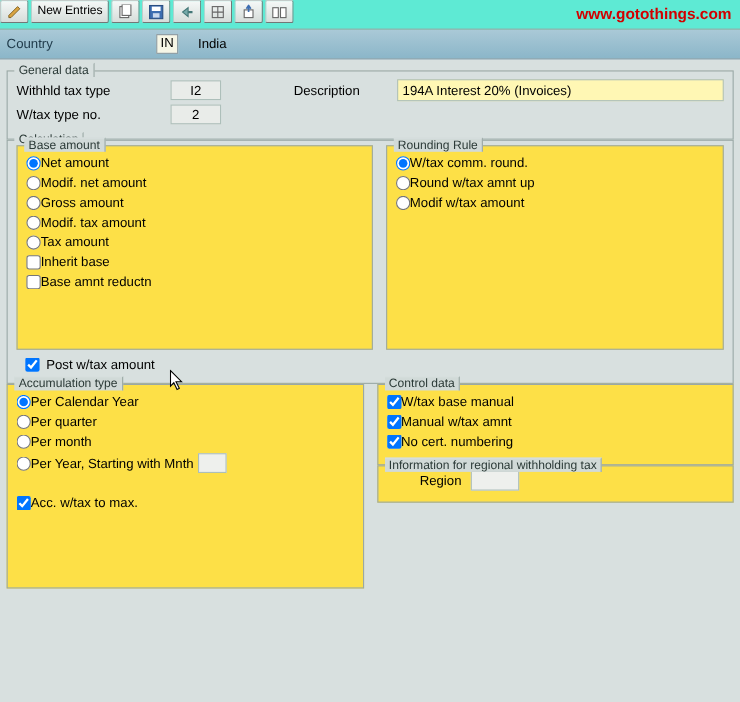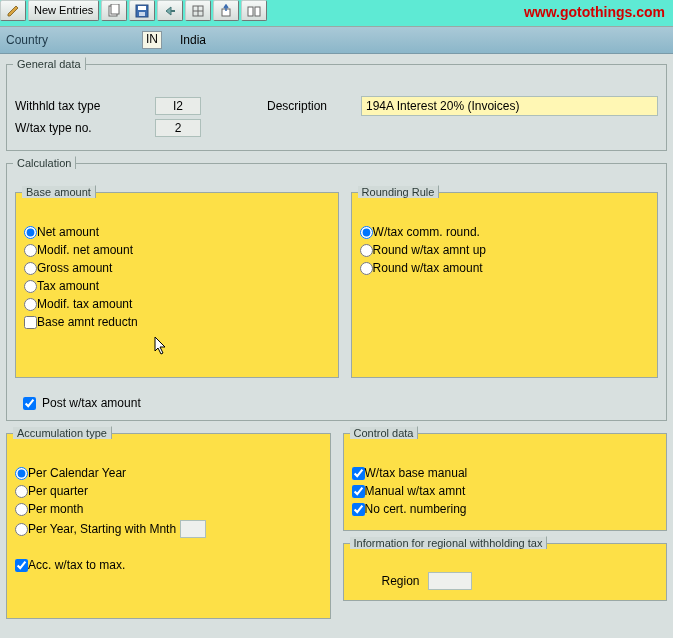--- a/index.html
+++ b/index.html
@@ -63,23 +63,22 @@
     text-align: center;
     font-family: inherit;
     font-size: 12px;
   }
   .page {
     padding: 10px 6px 4px;
   }
   .gbox {
     border: 1px solid #9aa8a5;
     background: #d8e0df;
-    margin-bottom: 12px;
     position: relative;
-    padding: 28px 8px 10px;
+    padding: 4px 8px 10px;
   }
   .gbox.under { background: #fde047 }
   .gbox .legend {
     position: absolute;
     top: -8px;
     left: 6px;
     background: #d8e0df;
     padding: 0 4px;
     font-size: 11px;
     color: #2b3a37;
@@ -215,46 +214,50 @@
           <label class="radioline">
             <input type="radio" name="base" style="">
             <span>Modif. net amount</span>
           </label>
           <label class="radioline">
             <input type="radio" name="base" style="">
             <span>Gross amount</span>
           </label>
           <label class="radioline">
             <input type="radio" name="base" style="">
+            <span>Modif. tax amount</span>
+          </label>
+          <label class="radioline">
+            <input type="radio" name="base" style="">
             <span>Tax amount</span>
           </label>
-          <label class="radioline">
-            <input type="radio" name="base" style="">
-            <span>Modif. tax amount</span>
+          <label class="checkline">
+            <input type="checkbox" style="">
+            <span>Inherit base</span>
           </label>
           <label class="checkline">
             <input type="checkbox" style="">
             <span>Base amnt reductn</span>
           </label>
         </div>
       </div>
       <div class="col">
         <div class="gbox under" style="min-height:186px">
           <span class="legend">Rounding Rule</span>
           <label class="radioline">
             <input type="radio" name="round" checked="" style="">
             <span>W/tax comm. round.</span>
           </label>
           <label class="radioline">
             <input type="radio" name="round" style="">
             <span>Round w/tax amnt up</span>
           </label>
           <label class="radioline">
             <input type="radio" name="round" style="">
-            <span>Round w/tax amount</span>
+            <span>Modif w/tax amount</span>
           </label>
         </div>
       </div>
     </div>
 
     <label class="standalone-check">
       <input type="checkbox" checked="" style="">
       <span>Post w/tax amount</span>
     </label>
   </div>

